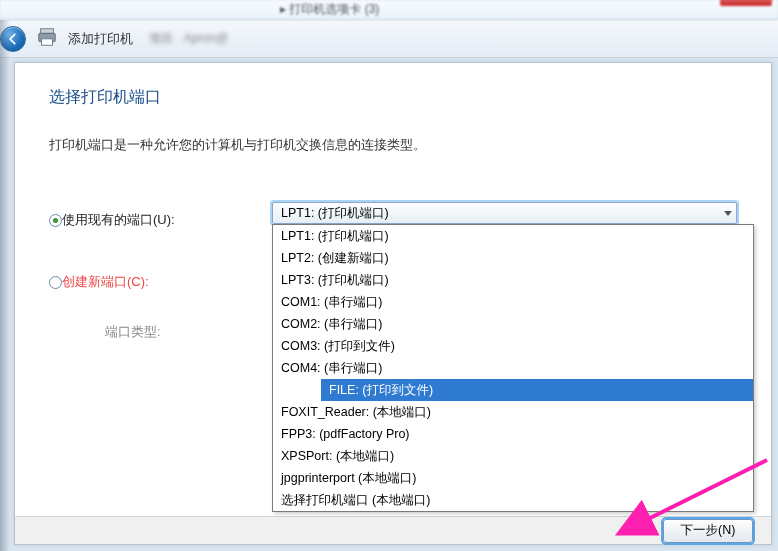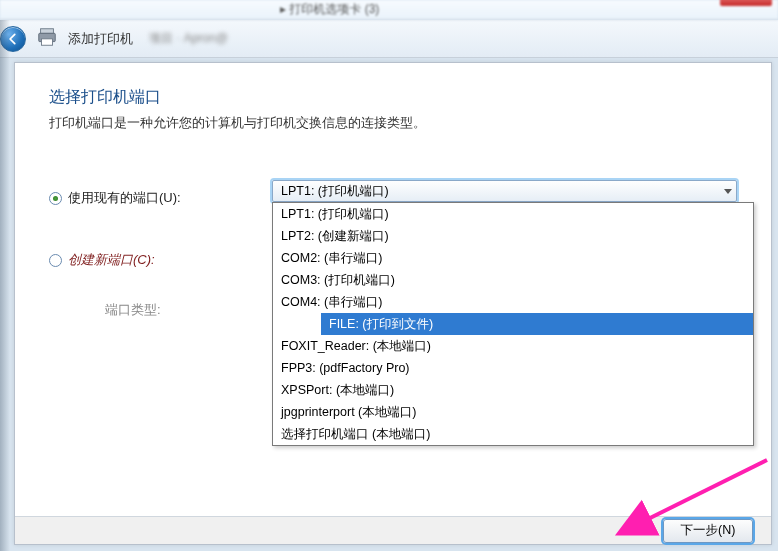--- a/index.html
+++ b/index.html
@@ -59,27 +59,27 @@
   }
   
   .panel {
     position: absolute;
     left: 14px; right: 6px; top: 62px; bottom: 6px;
     background: #fff;
     border: 1px solid #b7c0cc;
     box-shadow: 0 0 4px rgba(0,0,0,.1);
   }
   .content { padding: 24px 34px 0 34px; }
-  .heading { color: #1a4e8a; font-size: 16px; margin-bottom: 6px; }
+  .heading { color: #1a4e8a; font-size: 16px; margin-bottom: 28px; }
   .subtext { color: #333; font-size: 13px; margin-bottom: 43px; }
   .row {
     display: flex; align-items: center; margin-bottom: 18px;
   }
-  .row .label-col { width: 232px; display:flex; align-items:center; gap:6px; font-size:13px; color:#222;margin-top:14px; }
-  .row .label-col.disabled { color:#7f1d1d;font-style:italic; }
+  .row .label-col { width: 232px; display:flex; align-items:center; font-size:13px; color:#222;margin-top:14px; }
+  .row .label-col.disabled { color:#ef4444; }
   .row .label-col.sub { padding-left: 56px; color:#888; }
   .radio {
     width: 13px; height: 13px; border-radius:50%;
     border:1px solid #6a8bb0; background:#fff;
     display:inline-flex; align-items:center; justify-content:center;
     flex-shrink:0;
   }
   .radio.checked::after {
     content:""; width:5px; height:5px; border-radius:50%;
     background: radial-gradient(circle,#4da03f,#2d7a1f);
@@ -176,22 +176,24 @@
         <span>使用现有的端口(U):</span>
       </div>
       <div class="dropdown-wrap">
         <div class="dropdown-btn">
           <span>LPT1: (打印机端口)</span>
           <span class="arrow"></span>
         </div>
         <div class="dropdown-list" id="dd-list">
             <div class="item">LPT1: (打印机端口)</div>
             <div class="item">LPT2: (创建新端口)</div>
+            <div class="item">LPT3: (打印机端口)</div>
+            <div class="item">COM1: (串行端口)</div>
             <div class="item">COM2: (串行端口)</div>
-            <div class="item">COM3: (打印机端口)</div>
+            <div class="item">COM3: (打印到文件)</div>
             <div class="item">COM4: (串行端口)</div>
             <div class="item selected">FILE: (打印到文件)</div>
             <div class="item">FOXIT_Reader: (本地端口)</div>
             <div class="item">FPP3: (pdfFactory Pro)</div>
             <div class="item">XPSPort: (本地端口)</div>
             <div class="item">jpgprinterport (本地端口)</div>
             <div class="item">选择打印机端口 (本地端口)</div>
           </div>
       </div>
     </div>

